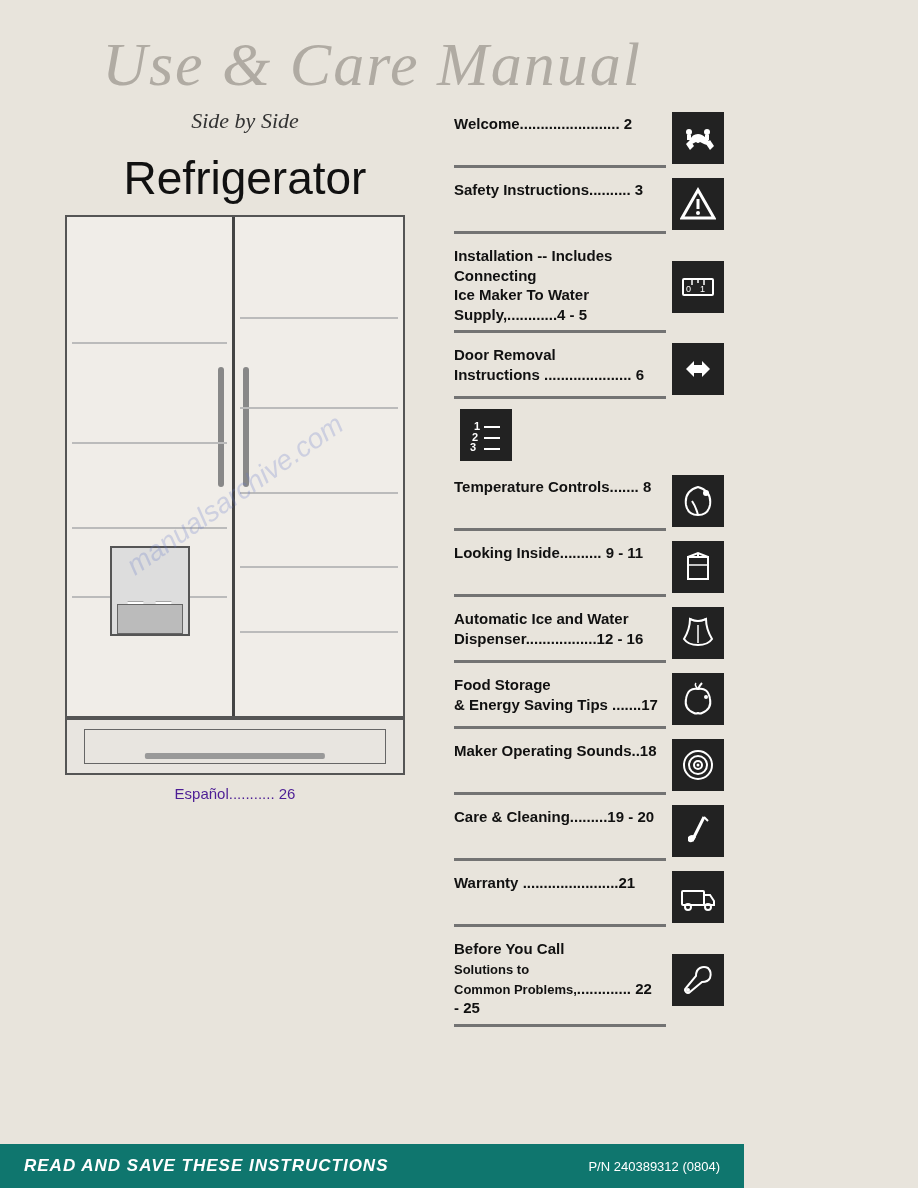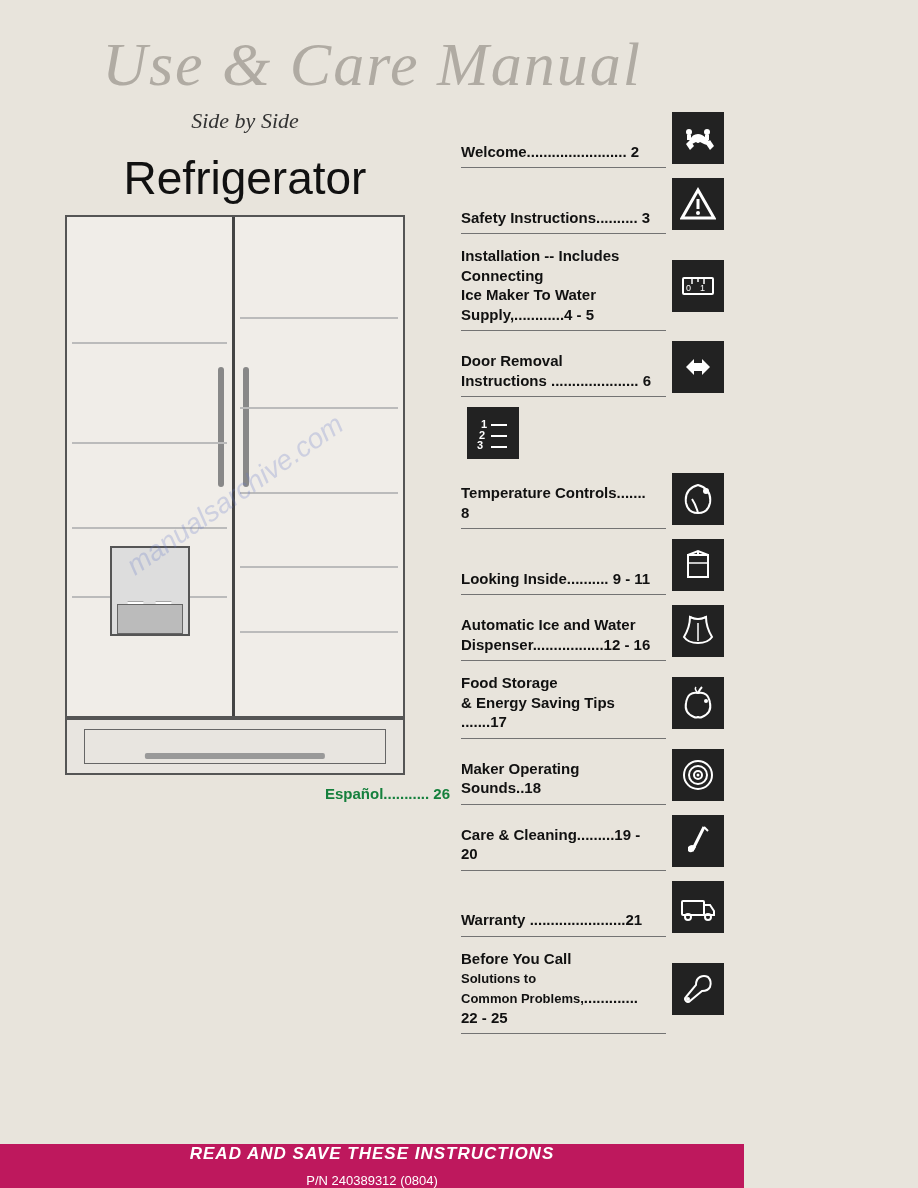--- a/index.html
+++ b/index.html
@@ -34,21 +34,21 @@
       color: #b0aba3;
       letter-spacing: 2px;
       line-height: 1.1;
     }
 
     
     .content-area {
       display: flex;
       flex-direction: row;
       padding: 0 20px;
-      gap: 11px;
+      gap: 4px;
     }
 
     
     .left-panel {
       width: 430px;
       flex-shrink: 0;
     }
 
     .subtitle-block {
       text-align: center;
@@ -212,46 +212,46 @@
       transform: translate(-50%, -50%) rotate(-35deg);
       font-size: 28px;
       color: rgba(100, 120, 200, 0.25);
       white-space: nowrap;
       pointer-events: none;
       font-style: italic;
       z-index: 10;
     }
 
     .espanol-line {
-      text-align: right;
+      text-align: center;
       font-size: 15px;
-      font-weight: bold;
-      color: #15803d;
+      font-weight: normal;
+      color: #4c1d95;
       margin-top: 8px;
     }
 
     
     .right-panel {
       flex: 1;
       padding-top: 0px;
     }
 
     .toc-item {
       display: flex;
       align-items: stretch;
       margin-bottom: 6px;
       min-height: 60px;
     }
 
     .toc-text-area {
       flex: 1;
       display: flex;
-      align-items: flex-end;
+      align-items: flex-start;
       padding: 6px 8px 6px 0;
-      border-bottom: 1px solid #737373;
+      border-bottom: 3px solid #737373;
     }
 
     .toc-text {
       font-size: 15px;
       font-weight: bold;
       color: #111;
       line-height: 1.3;
     }
 
     .toc-icon {
@@ -271,26 +271,25 @@
       height: 36px;
     }
 
     
     .footer {
       position: absolute;
       bottom: 0;
       left: 0;
       right: 0;
       height: 44px;
-      background: #be185d;
+      background: #0f766e;
       display: flex;
       align-items: center;
       justify-content: space-between;
       padding: 0 24px;
-      flex-direction: column;
     }
 
     .footer-left {
       font-size: 17px;
       font-weight: bold;
       font-style: italic;
       color: #fff;
       letter-spacing: 1px;
     }
 

